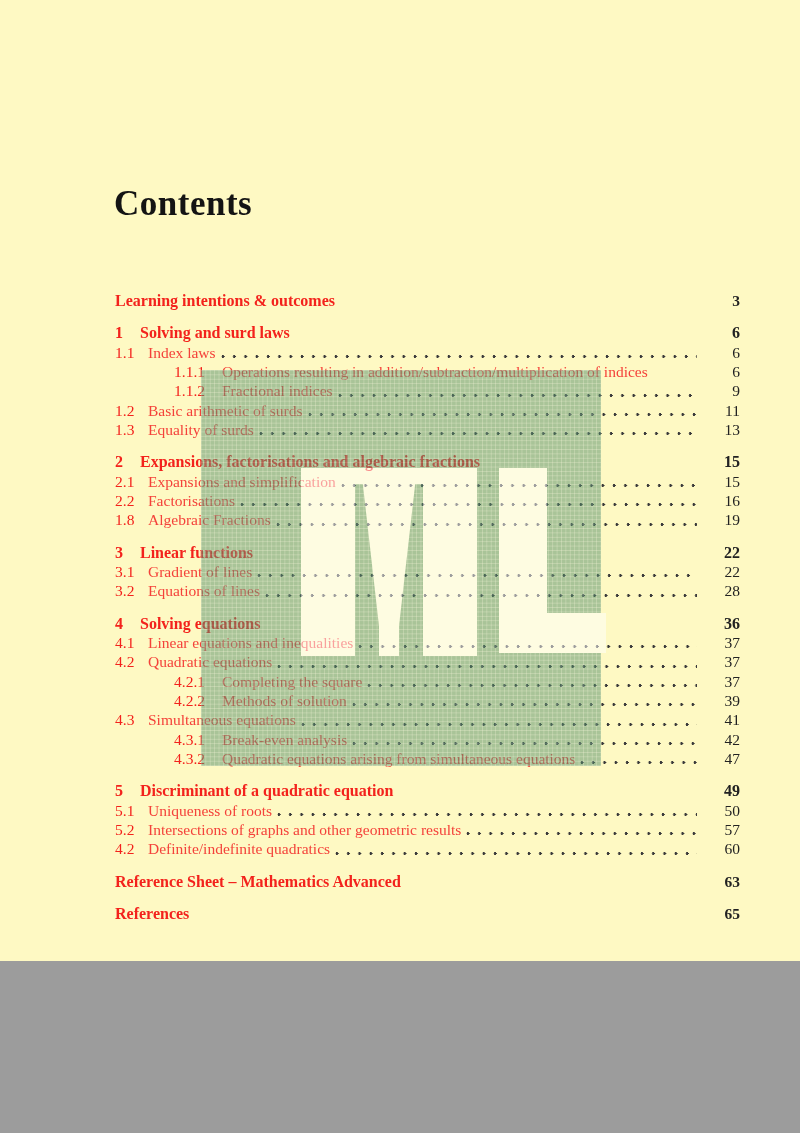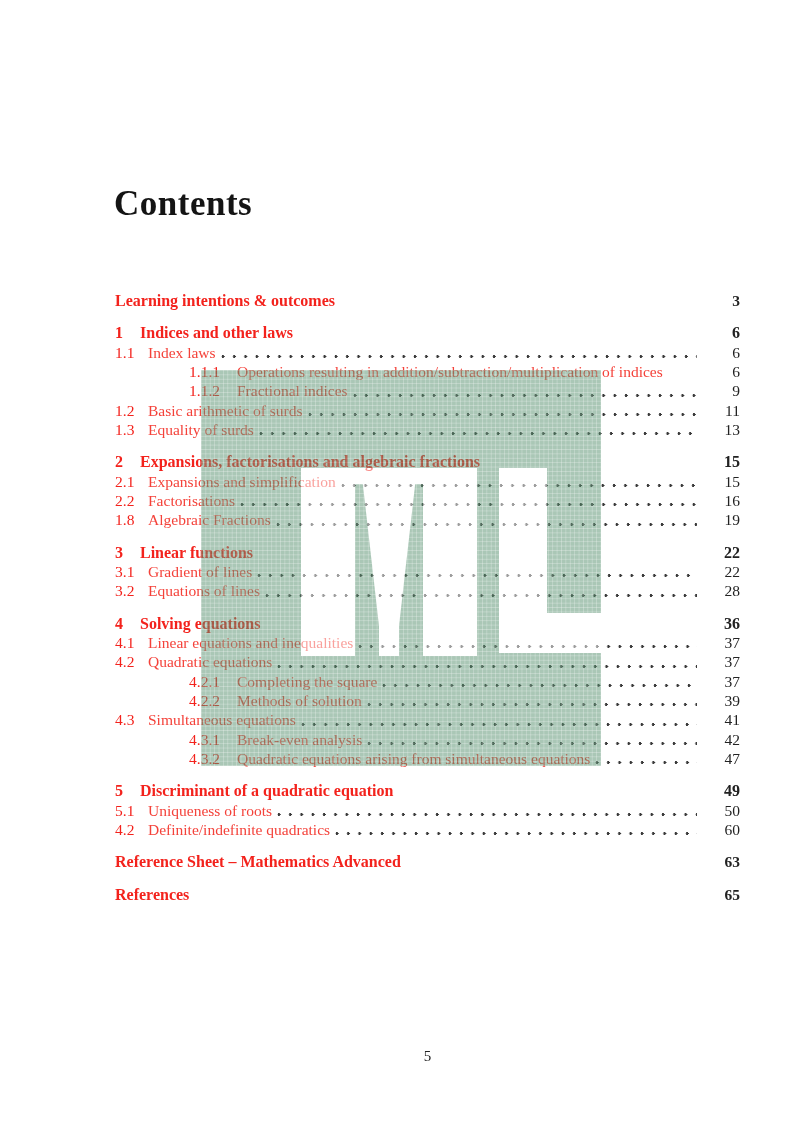--- a/index.html
+++ b/index.html
@@ -1,19 +1,19 @@
 <!DOCTYPE html>
 <html><head>
 <meta charset="utf-8">
 <style>
   html,body{margin:0;padding:0;background:#9c9c9c;}
   #page{
     position:relative;
-    width:800px;height:1133px;
-    background:#ffffff;
+    width:800px;height:961px;
+    background:#fef9c3;
     font-family:"Liberation Serif", serif;
     overflow:hidden;
   }
   
   .doc-title{
     position:absolute;left:114px;top:184px;
     font-size:35px;font-weight:bold;color:#141414;
     letter-spacing:.5px;
   }
   
@@ -31,21 +31,21 @@
   .row .pg{flex:0 0 auto;width:36px;text-align:right;color:#222;}
   
   .lvl-front .ttl,.lvl-back .ttl{color:#f3221c;font-weight:bold;font-size:16px;}
   .lvl-front .pg,.lvl-back .pg{font-weight:bold;}
   .lvl-h{font-weight:bold;font-size:16px;}
   .lvl-h .ttl{color:#f3221c;}
   .lvl-h .num{width:25px;}
   .lvl-h .pg{font-weight:bold;}
   .lvl-s{}
   .lvl-s .num{width:33px;}
-  .lvl-ss{margin-left:74px;}
+  .lvl-ss{margin-left:59px;}
   .lvl-ss .num{width:48px;}
   .gap-before{margin-top:13px;}
   
   .leader{
     flex:1 1 auto;min-width:10px;height:5px;
     align-self:flex-end;margin:0 7px 3px 5px;
     background-image:radial-gradient(circle at 2px 2.5px,#3a3a3a 1.35px,rgba(0,0,0,0) 1.6px);
     background-size:11.3px 5px;background-repeat:repeat-x;
   }
   .spacer{flex:1 1 auto;}
@@ -76,21 +76,21 @@
   <div class="toc">
 
     <div class="row lvl-front">
       <span class="ttl">Learning intentions &amp; outcomes</span>
       <span class="spacer"></span>
       <span class="pg">3</span>
     </div>
 
     <div class="row lvl-h gap-before">
       <span class="num">1</span>
-      <span class="ttl">Indices and other laws</span>
+      <span class="ttl">Solving and surd laws</span>
       <span class="spacer"></span>
       <span class="pg">6</span>
     </div>
     <div class="row lvl-s">
       <span class="num">1.1</span>
       <span class="ttl">Index laws</span>
       <span class="leader"></span>
       <span class="pg">6</span>
     </div>
     <div class="row lvl-ss">
@@ -215,20 +215,26 @@
       <span class="num">5</span>
       <span class="ttl">Discriminant of a quadratic equation</span>
       <span class="spacer"></span>
       <span class="pg">49</span>
     </div>
     <div class="row lvl-s">
       <span class="num">5.1</span>
       <span class="ttl">Uniqueness of roots</span>
       <span class="leader"></span>
       <span class="pg">50</span>
+    </div>
+    <div class="row lvl-s">
+      <span class="num">5.2</span>
+      <span class="ttl">Intersections of graphs and other geometric results</span>
+      <span class="leader"></span>
+      <span class="pg">57</span>
     </div>
     <div class="row lvl-s">
       <span class="num">4.2</span>
       <span class="ttl">Definite/indefinite quadratics</span>
       <span class="leader"></span>
       <span class="pg">60</span>
     </div>
 
     <div class="row lvl-back gap-before">
       <span class="ttl">Reference Sheet – Mathematics Advanced</span>

